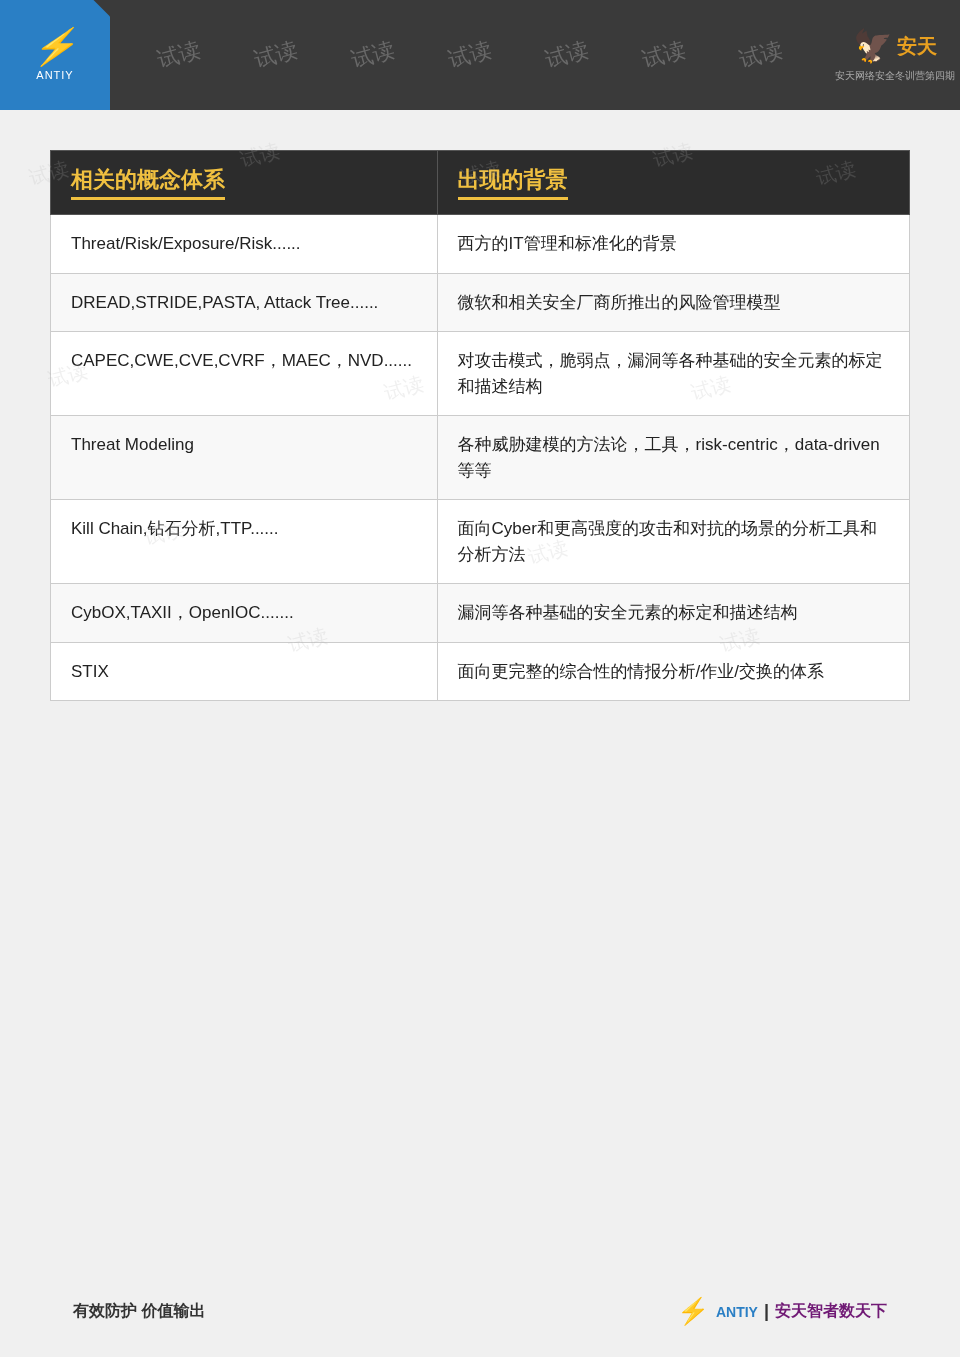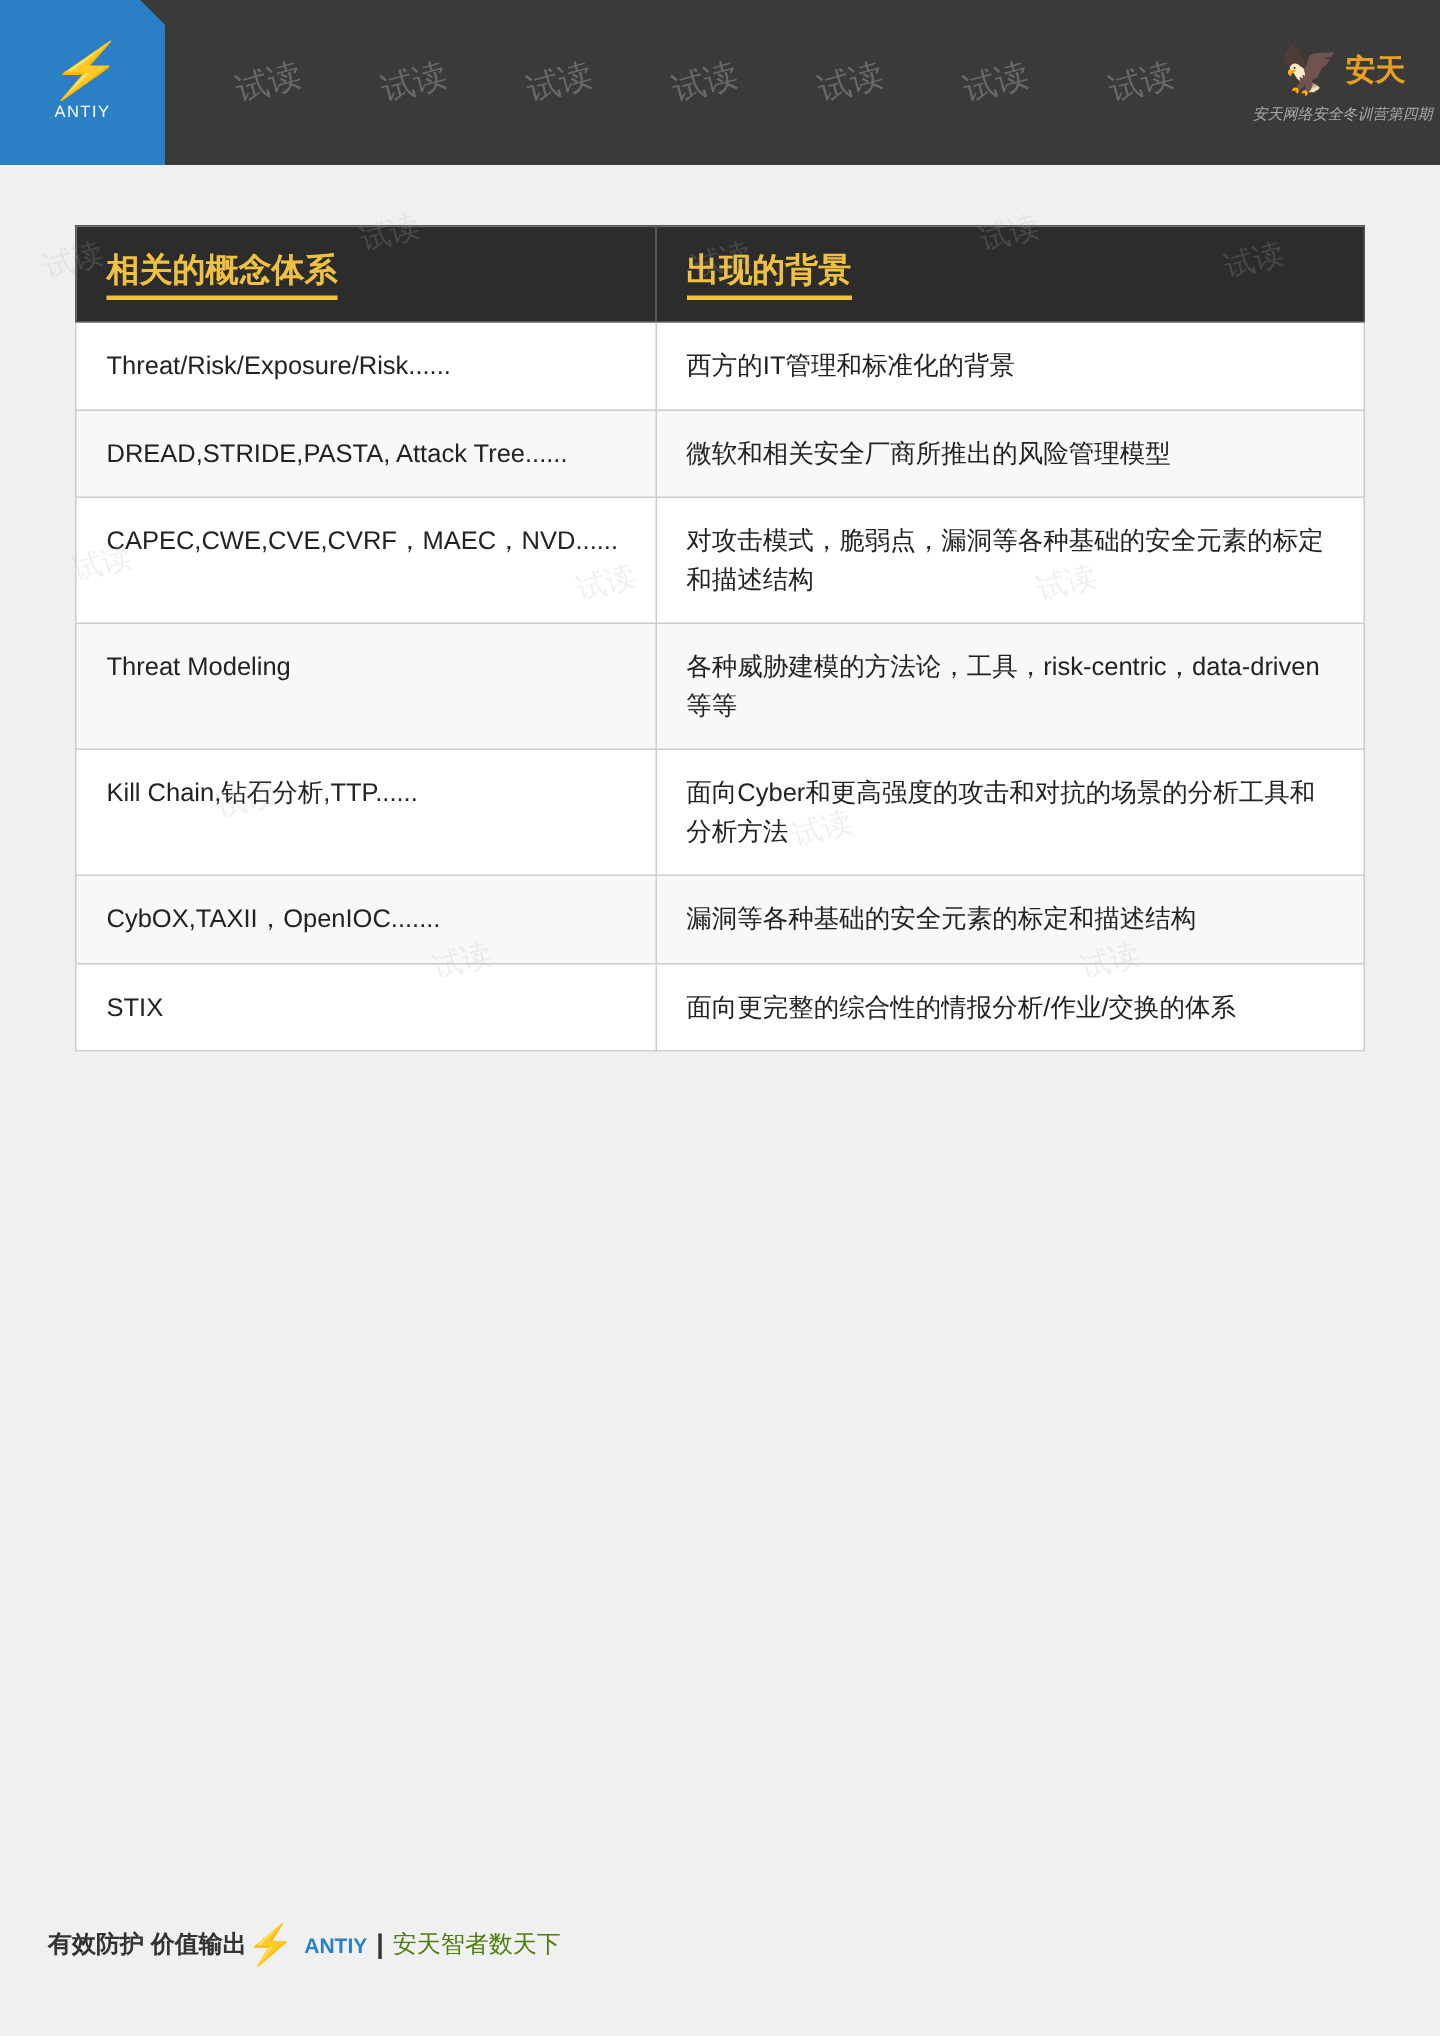--- a/index.html
+++ b/index.html
@@ -75,21 +75,20 @@
       align-items: center;
       justify-content: center;
       flex-shrink: 0;
     }
 
     .header-logo-right-text {
       color: #aaa;
       font-size: 10px;
       margin-top: 4px;
       text-align: center;
-      font-style: italic;
     }
 
     
     .main {
       padding: 40px 50px 40px 50px;
       position: relative;
     }
 
     
     .bg-watermarks {
@@ -147,26 +146,27 @@
       width: 45%;
     }
 
     .col-right {
       width: 55%;
     }
 
     
     .footer {
       position: absolute;
-      bottom: 45px;
+      bottom: 30px;
       left: 0;
       right: 0;
       display: flex;
-      align-items: center;
-      padding: 0 32px;
+      justify-content: space-between;
+      align-items: center;
+      padding: 0 73px;
     }
 
     .footer-left {
       color: #333;
       font-size: 16px;
       font-weight: bold;
     }
 
     .footer-right {
       display: flex;
@@ -274,18 +274,18 @@
   </table>
 </div>
 
 <div class="footer">
   <div class="footer-left">有效防护 价值输出</div>
   <div class="footer-right">
     <div class="footer-logo">
       <span style="color:#2a7fc5;font-size:26px;">⚡</span>
       <span style="color:#2a7fc5;font-size:14px;font-weight:bold;">ANTIY</span>
       <span style="color:#333;font-size:18px;font-weight:bold;">|</span>
-      <span style="color:#4d7c0f;font-size:16px;font-weight:normal;">
+      <span style="color:#701a75;font-size:16px;font-weight:bold;">
         <span>安天</span><span>智者数天下</span>
       </span>
     </div>
   </div>
 </div>
 
 </body></html>

